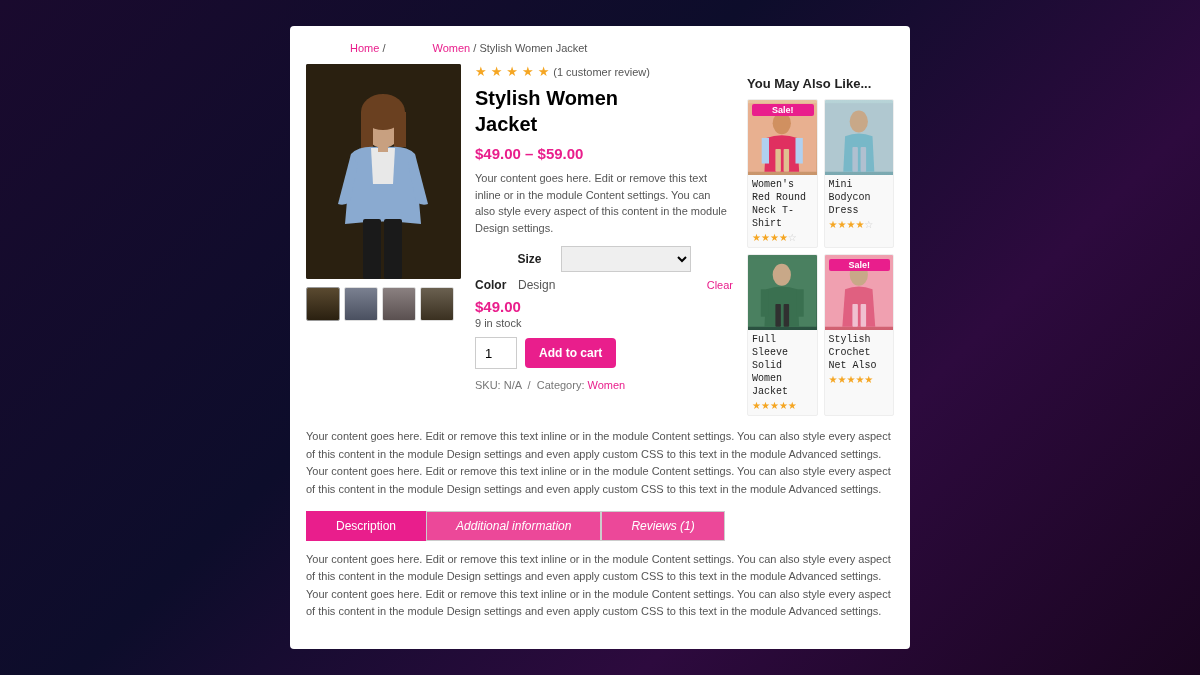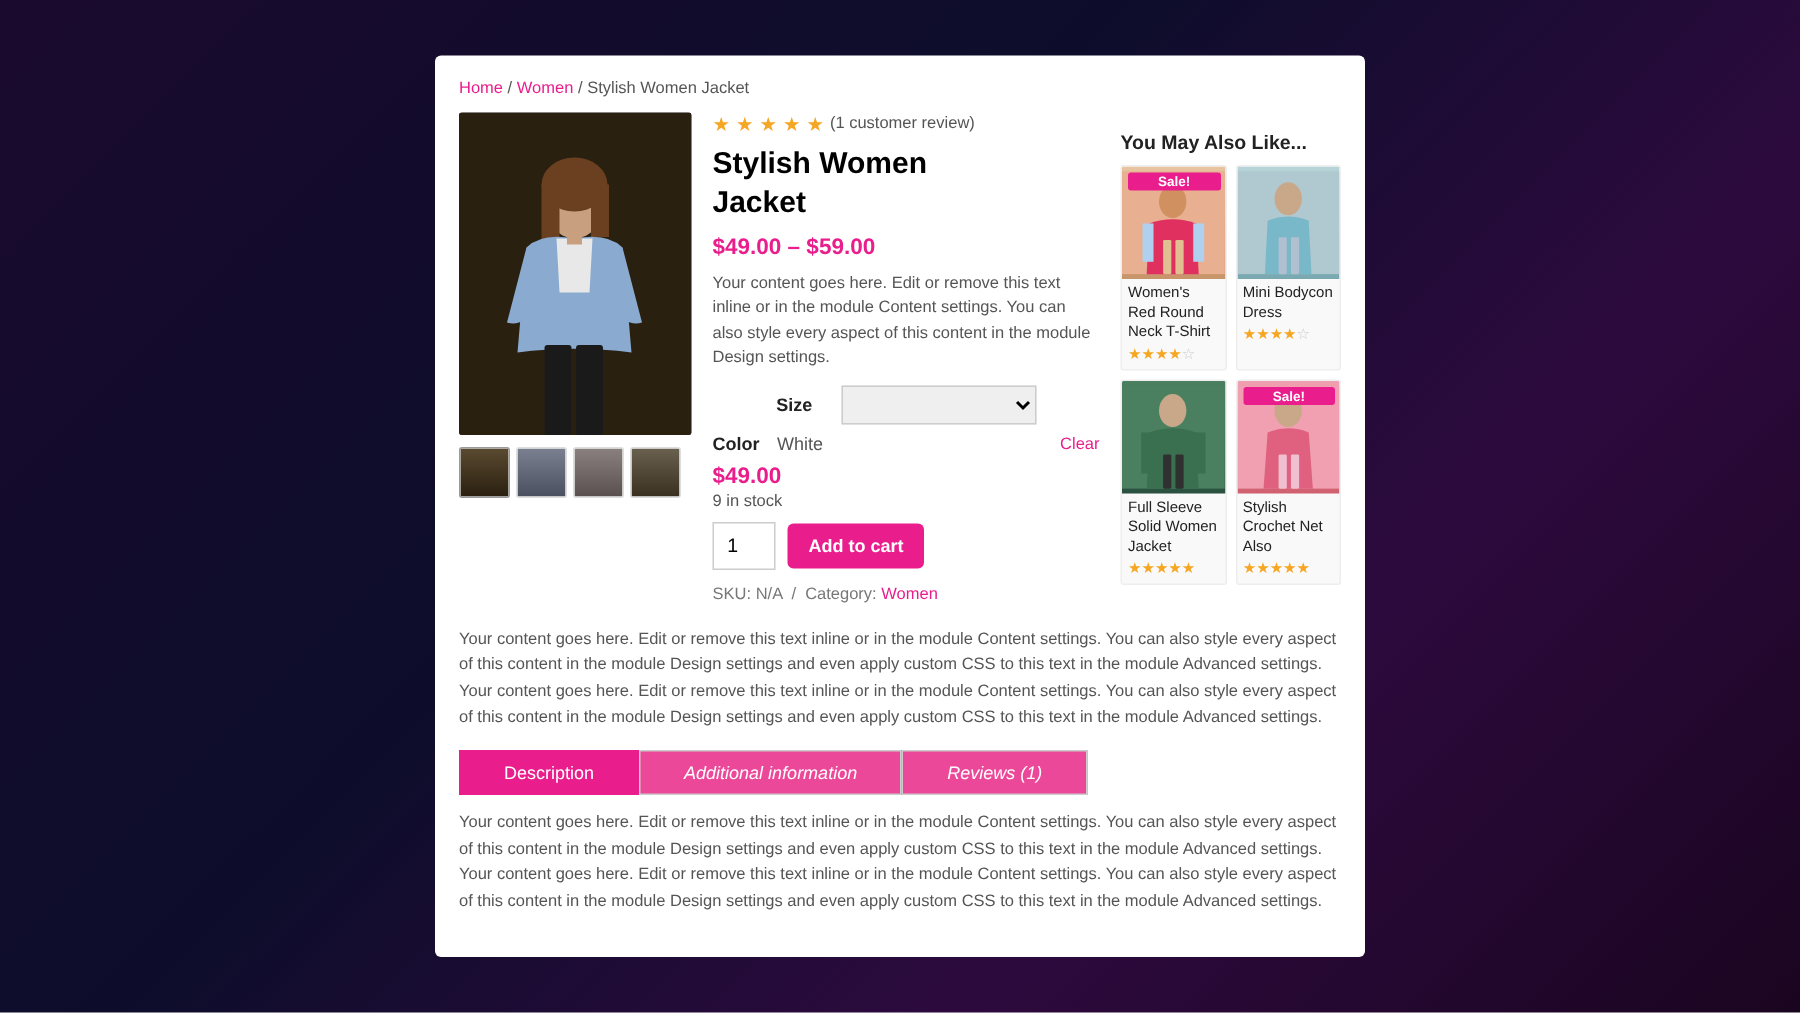--- a/index.html
+++ b/index.html
@@ -19,21 +19,21 @@
       border-radius: 4px;
       padding: 16px;
       position: relative;
     }
     
     .breadcrumb {
       font-size: 11px;
       color: #555;
       margin-bottom: 10px;
     }
-    .breadcrumb a { color: #e91e8c; text-decoration: none; }
+    .breadcrumb a { color: #e91e8c; text-decoration: none; margin-left: 44px; }
     .breadcrumb span { color: #555; }
     
     .product-gallery {
       width: 155px;
       flex-shrink: 0;
     }
     .main-image {
       width: 155px;
       height: 215px;
       background: #2a2a2a;
@@ -206,20 +206,21 @@
       border-radius: 2px;
     }
     .related-info {
       padding: 3px 4px 4px;
     }
     .related-name {
       font-size: 10px;
       color: #222;
       line-height: 1.3;
       margin-bottom: 2px;
+      font-family: Liberation Mono, monospace;
     }
     .related-stars { font-size: 10px; color: #f5a623; }
     .related-stars .empty { color: #ccc; }
     
     .full-width {
       margin-top: 12px;
     }
     .content-text {
       font-size: 11px;
       color: #555;
@@ -348,21 +349,21 @@
           <option>XS</option>
           <option>S</option>
           <option>M</option>
           <option>L</option>
           <option>XL</option>
         </select>
       </div>
 
       <div class="color-row">
         <span class="attr-label">Color</span>
-        <span class="color-value">White</span>
+        <span class="color-value">Design</span>
         <span style="flex:1"></span>
         <span class="clear-link">Clear</span>
       </div>
 
       <div class="price-current">$49.00</div>
       <div class="stock-info">9 in stock</div>
 
       <div class="cart-row">
         <input type="number" class="qty-input" value="1" min="1" style="">
         <button class="add-to-cart">Add to cart</button>

